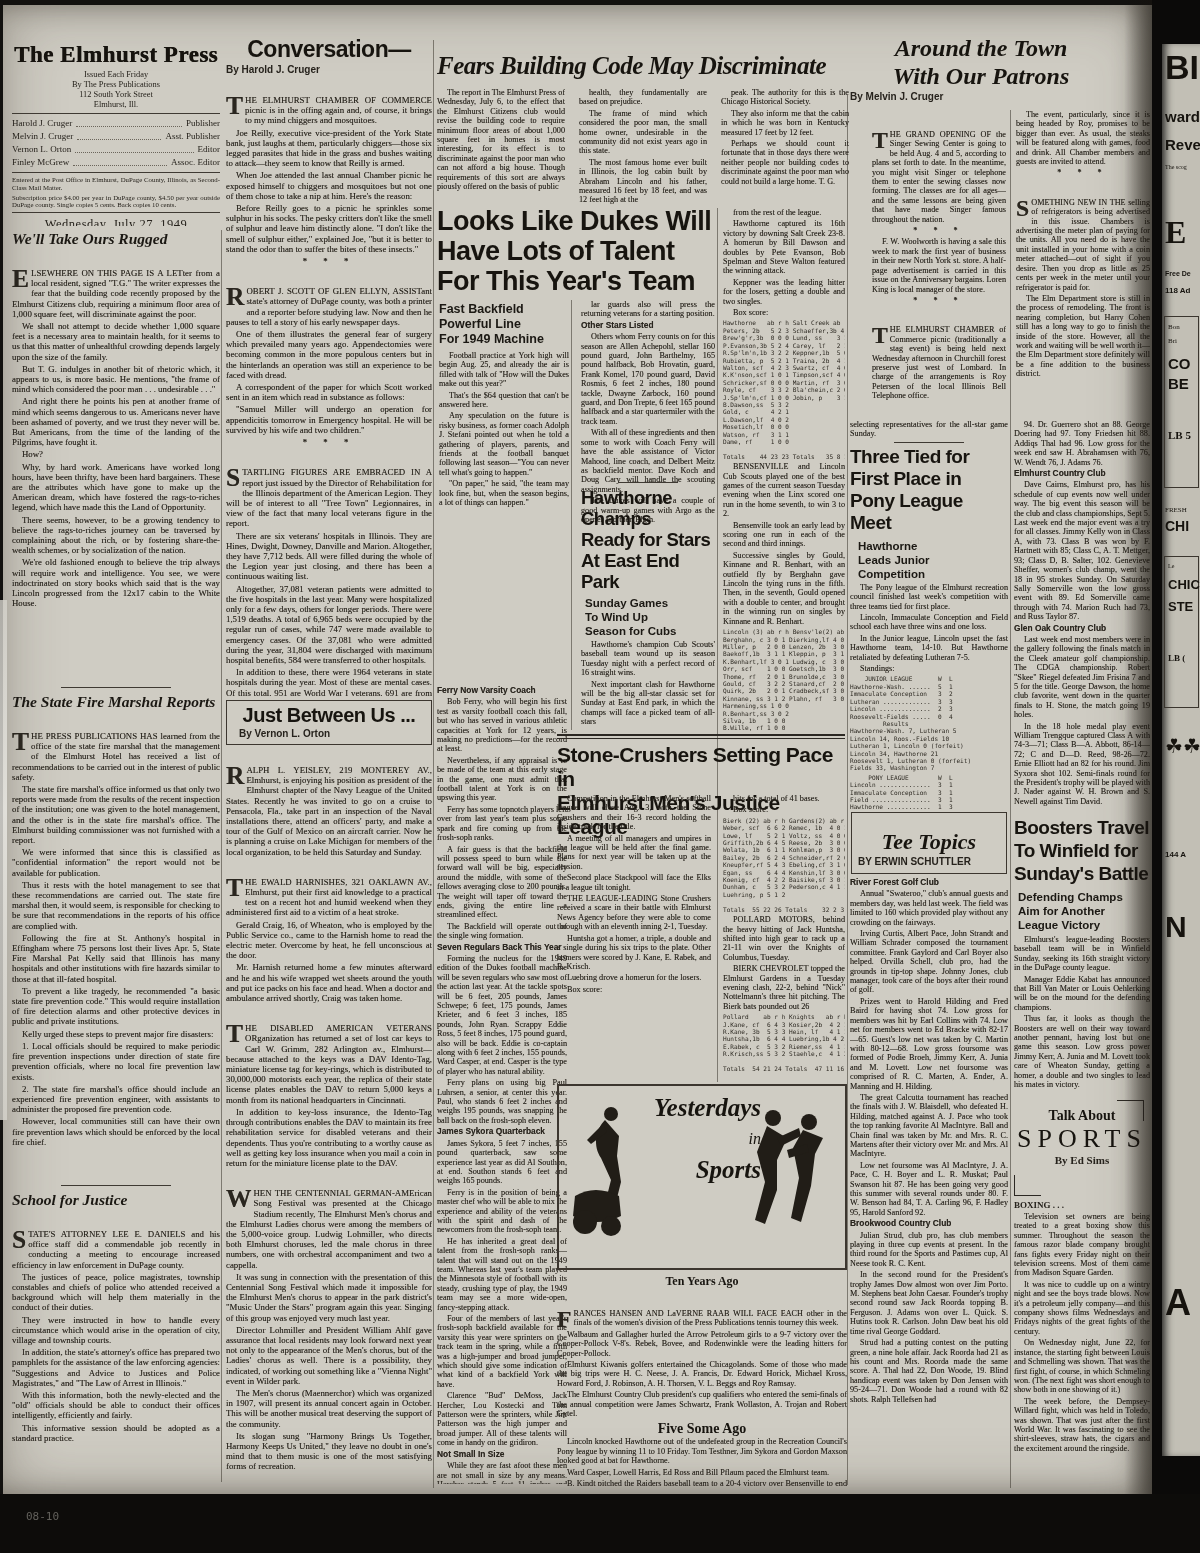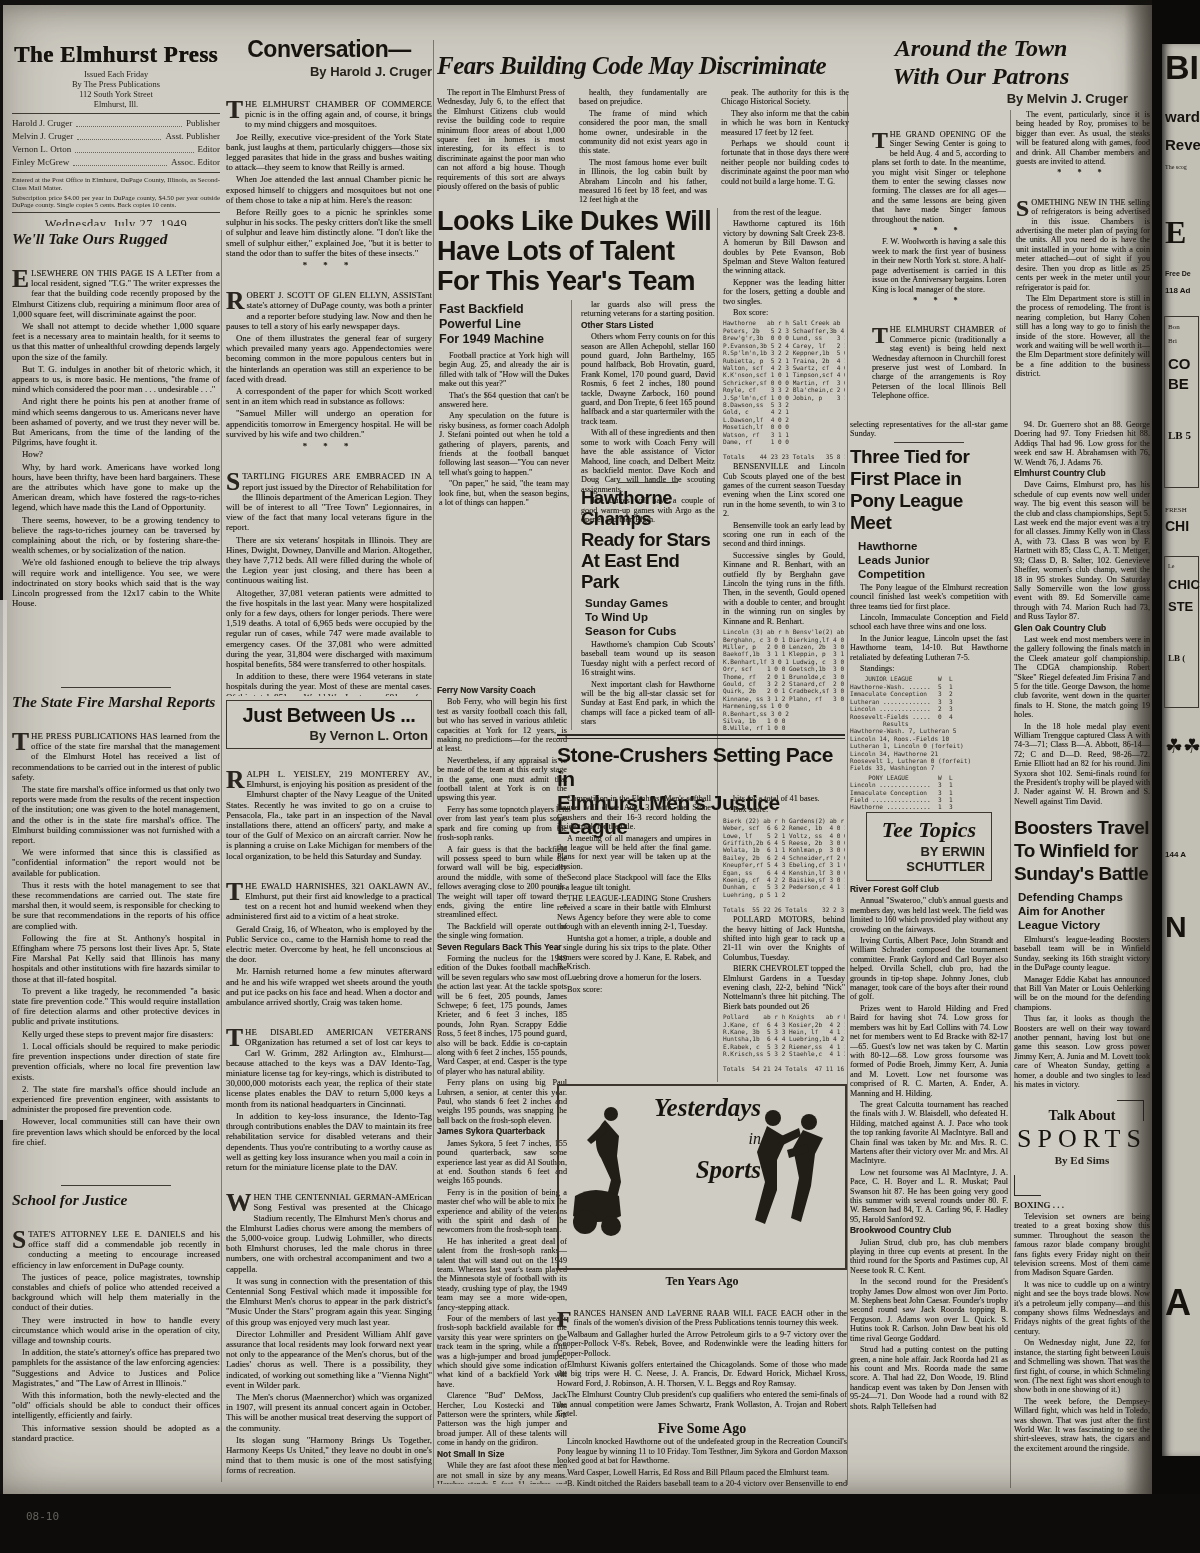--- a/index.html
+++ b/index.html
@@ -26,21 +26,21 @@
   .dbl{border-top:2px solid #2c2823;border-bottom:1px solid #2c2823;height:2px;margin:0 0 4px;}
   .vrule{position:absolute;width:1px;background:rgba(58,52,44,.55);}
   .kvrow{display:flex;font-size:9px;line-height:13px;}
   .kvrow .dots{flex:1;border-bottom:1px dotted #6b655b;margin:0 4px 3px;}
   .score{font-family:"DejaVu Sans Mono","Liberation Mono",monospace;font-size:6.1px;
          line-height:7.4px;white-space:pre;color:#2c2821;margin:2px 0;}
   .edhead{font-size:15.5px;font-weight:bold;font-style:italic;color:#1b1813;margin:0 0 3px;}
   .subhead{font-family:"Liberation Sans","DejaVu Sans",sans-serif;font-weight:bold;
            font-size:12.5px;line-height:15px;color:#1b1813;}
   .byline{font-family:"Liberation Sans","DejaVu Sans",sans-serif;font-weight:bold;
-          font-size:13px;text-align:right;margin:1px 0 4px;}
+          font-size:10px;text-align:left;margin:1px 0 4px;}
   .boxed{border:1px solid #3c362f;}
   .fold{position:absolute;right:48px;top:0;width:28px;height:100%;
         background:linear-gradient(90deg,transparent,rgba(22,18,13,.5));}
   .streak{position:absolute;left:0;top:600px;width:7px;height:520px;
           background:linear-gradient(#d6d4cd,#ecebe6 40%,#d6d4cd);opacity:.8;}
   .edge{position:absolute;left:1152px;top:0;width:48px;height:1553px;background:#0b0a09;}
   .sliver{position:absolute;left:10px;top:44px;width:38px;height:1412px;background:#c2bfb5;
           overflow:hidden;box-shadow:inset 7px 0 9px -4px rgba(0,0,0,.85);}
   .frag{position:absolute;left:3px;color:#16130e;white-space:nowrap;}
   .band{position:absolute;left:0;top:1494px;width:1200px;height:59px;background:#0d0c0a;}
@@ -156,21 +156,21 @@
         <p>"Samuel Miller will undergo an operation for appendicitis tomorrow in Emergency hospital. He will be survived by his wife and two children."</p>
         <p class="stars">*  *  *</p>
         <p class="lede">STARTLING FIGURES ARE EMBRACED IN A report just issued by the Director of Rehabilitation for the Illinois department of the American Legion. They will be of interest to all "Tree Town" Legionnaires, in view of the fact that many local veterans figure in the report.</p>
         <p>There are six veterans' hospitals in Illinois. They are Hines, Dwight, Downey, Danville and Marion. Altogether, they have 7,712 beds. All were filled during the whole of the Legion year just closing, and there has been a continuous waiting list.</p>
         <p>Altogether, 37,081 veteran patients were admitted to the five hospitals in the last year. Many were hospitalized only for a few days, others for longer periods. There were 1,519 deaths. A total of 6,965 beds were occupied by the regular run of cases, while 747 were made available to emergency cases. Of the 37,081 who were admitted during the year, 31,804 were discharged with maximum hospital benefits, 584 were transferred to other hospitals.</p>
         <p>In addition to these, there were 1964 veterans in state hospitals during the year. Most of these are mental cases. Of this total, 951 are World War I veterans, 691 are from World War II and the remainder have other service connections.</p>
       </div>
   </div>
 
   <div class="art" style="left:226px;top:700px;width:206px;height:788px">
-    <div class="boxed" style="padding:3px 3px 1px">
+    <div class="boxed" style="padding:3px 12px 1px">
       <div class="hl ctr" style="font-size:20px">Just Between Us ...</div>
       <div class="byline">By Vernon L. Orton</div>
     </div>
     <div class="body" style="margin-top:3px">
         <p class="lede">RALPH L. YEISLEY, 219 MONTEREY AV., Elmhurst, is enjoying his position as president of the Elmhurst chapter of the Navy League of the United States. Recently he was invited to go on a cruise to Pensacola, Fla., take part in an inspection of the Naval installations there, attend an officers' party, and make a tour of the Gulf of Mexico on an aircraft carrier. Now he is planning a cruise on Lake Michigan for members of the local organization, to be held this Saturday and Sunday.</p>
         <p class="lede">THE EWALD HARNISHES, 321 OAKLAWN AV., Elmhurst, put their first aid knowledge to a practical test on a recent hot and humid weekend when they administered first aid to a victim of a heat stroke.</p>
         <p>Gerald Craig, 16, of Wheaton, who is employed by the Public Service co., came to the Harnish home to read the electric meter. Overcome by heat, he fell unconscious at the door.</p>
         <p>Mr. Harnish returned home a few minutes afterward and he and his wife wrapped wet sheets around the youth and put ice packs on his face and head. When a doctor and ambulance arrived shortly, Craig was taken home.</p>
         <p class="lede">THE DISABLED AMERICAN VETERANS ORganization has returned a set of lost car keys to Carl W. Grimm, 282 Arlington av., Elmhurst—because attached to the keys was a DAV Idento-Tag, miniature license tag for key-rings, which is distributed to 30,000,000 motorists each year, the replica of their state license plates enables the DAV to return 5,000 keys a month from its national headquarters in Cincinnati.</p>
         <p>In addition to key-loss insurance, the Idento-Tag through contributions enables the DAV to maintain its free rehabilitation service for disabled veterans and their dependents. Thus you're contributing to a worthy cause as well as getting key loss insurance when you mail a coin in return for the miniature license plate to the DAV.</p>
@@ -467,21 +467,21 @@
 Immaculate Conception   3  1
 Field ................  3  1
 Hawthorne ............  1  3
 Washington ...........  0  4
          Results
 Washington 2, Roosevelt 1
 Field 23, Washington 7</div>
   </div>
 
   <div class="art" style="left:850px;top:812px;width:158px;height:672px">
-    <div class="boxed" style="padding:4px 6px 2px;margin:0 16px">
+    <div class="boxed" style="padding:16px 6px 2px;margin:0 1px">
       <div class="ctr" style="font-style:italic;font-weight:bold;font-size:22px;color:#17140f">Tee Topics</div>
       <div class="byline">BY ERWIN SCHUTTLER</div>
     </div>
     <div class="body sm" style="margin-top:4px">
         <p class="inhead">River Forest Golf Club</p>
         <p>Annual "Swateroo," club's annual guests and members day, was held last week. The field was limited to 160 which provided play without any crowding on the fairways.</p>
         <p>Irving Curtis, Albert Pace, John Strandt and William Schrader composed the tournament committee. Frank Gaylord and Carl Boyer also helped. Orvilla Schell, club pro, had the grounds in tip-top shape. Johnny Jones, club manager, took care of the boys after their round of golf.</p>
         <p>Prizes went to Harold Hilding and Fred Baird for having shot 74. Low gross for members was hit by Earl Collins with 74. Low net for members went to Ed Bracke with 82-17—65. Guest's low net was taken by C. Martin with 80-12—68. Low gross foursome was formed of Podie Broeh, Jimmy Kerr, A. Junia and M. Lovett. Low net foursome was comprised of R. C. Marten, A. Ender, A. Manning and H. Hilding.</p>
         <p>The great Calcutta tournament has reached the finals with J. W. Blaisdell, who defeated H. Hilding, matched against A. J. Pace who took the top ranking favorite Al MacIntyre. Ball and Chain final was taken by Mr. and Mrs. R. C. Martens after their victory over Mr. and Mrs. Al MacIntyre.</p>
         <p>Low net foursome was Al MacIntyre, J. A. Pace, C. H. Boyer and L. R. Muskat; Paul Swanson hit 87. He has been going very good this summer with several rounds under 80. F. W. Benson had 84, T. A. Carling 96, F. Hadley 95, Harold Sanford 92.</p>

